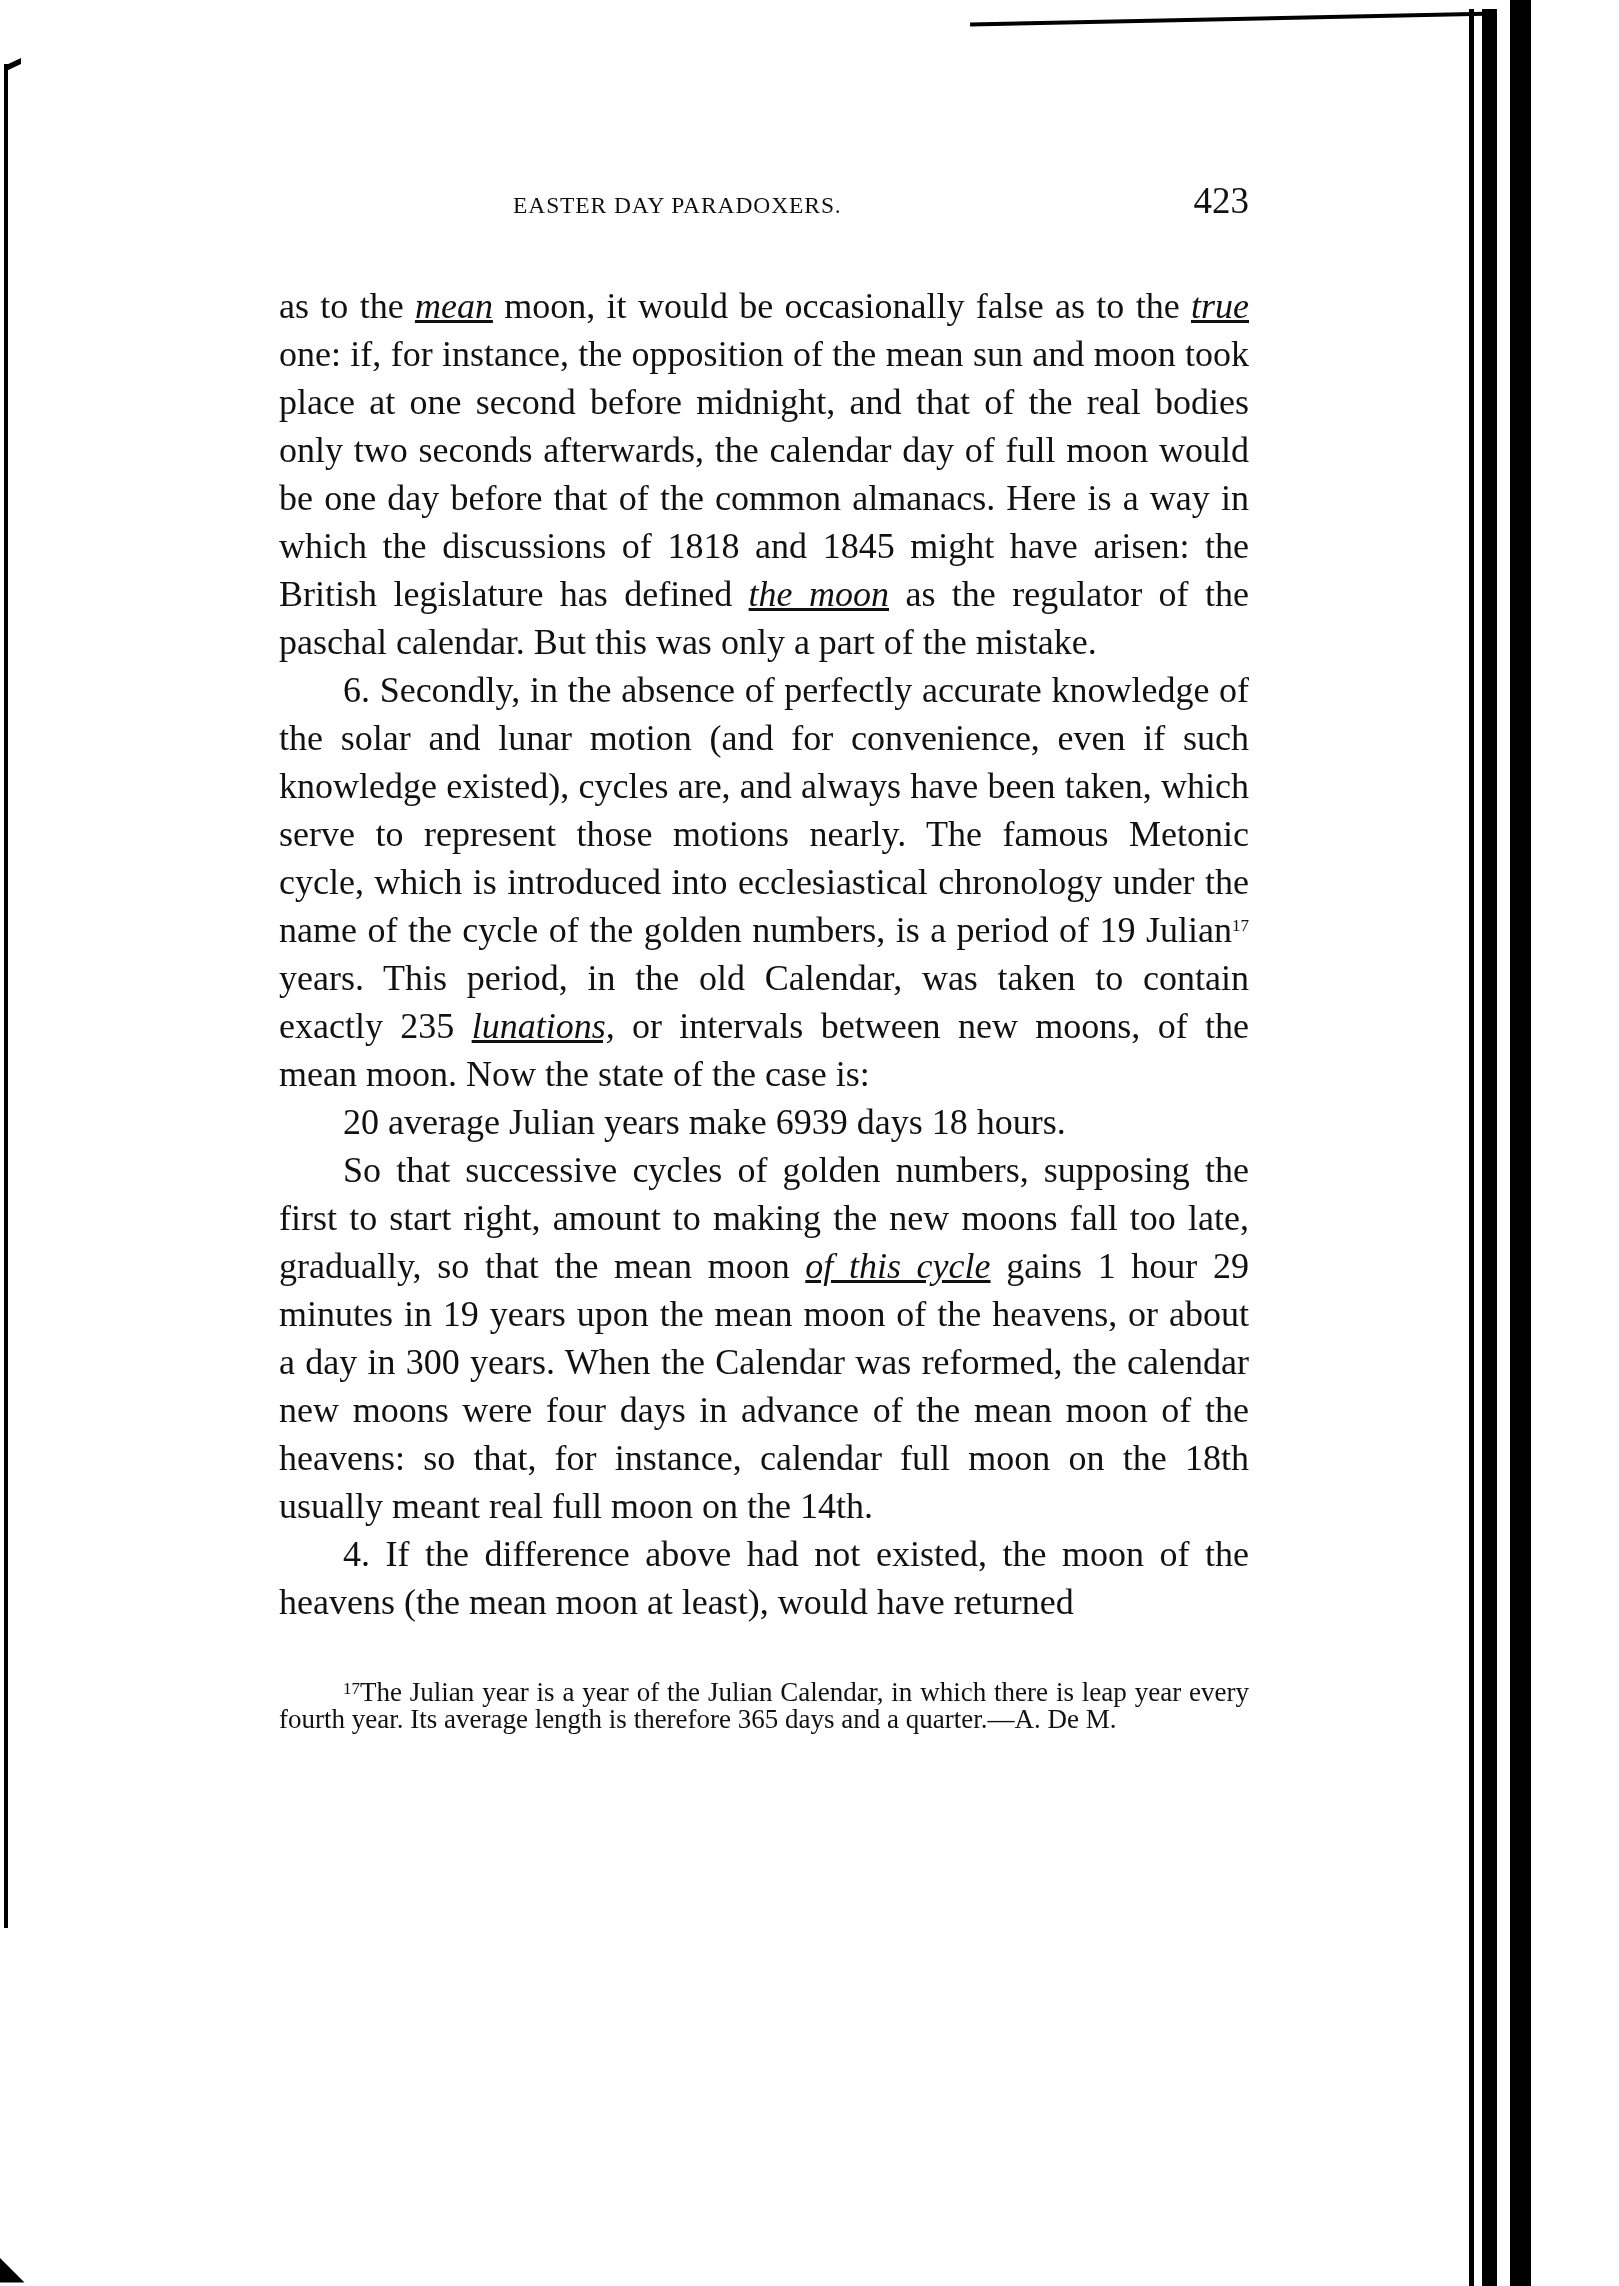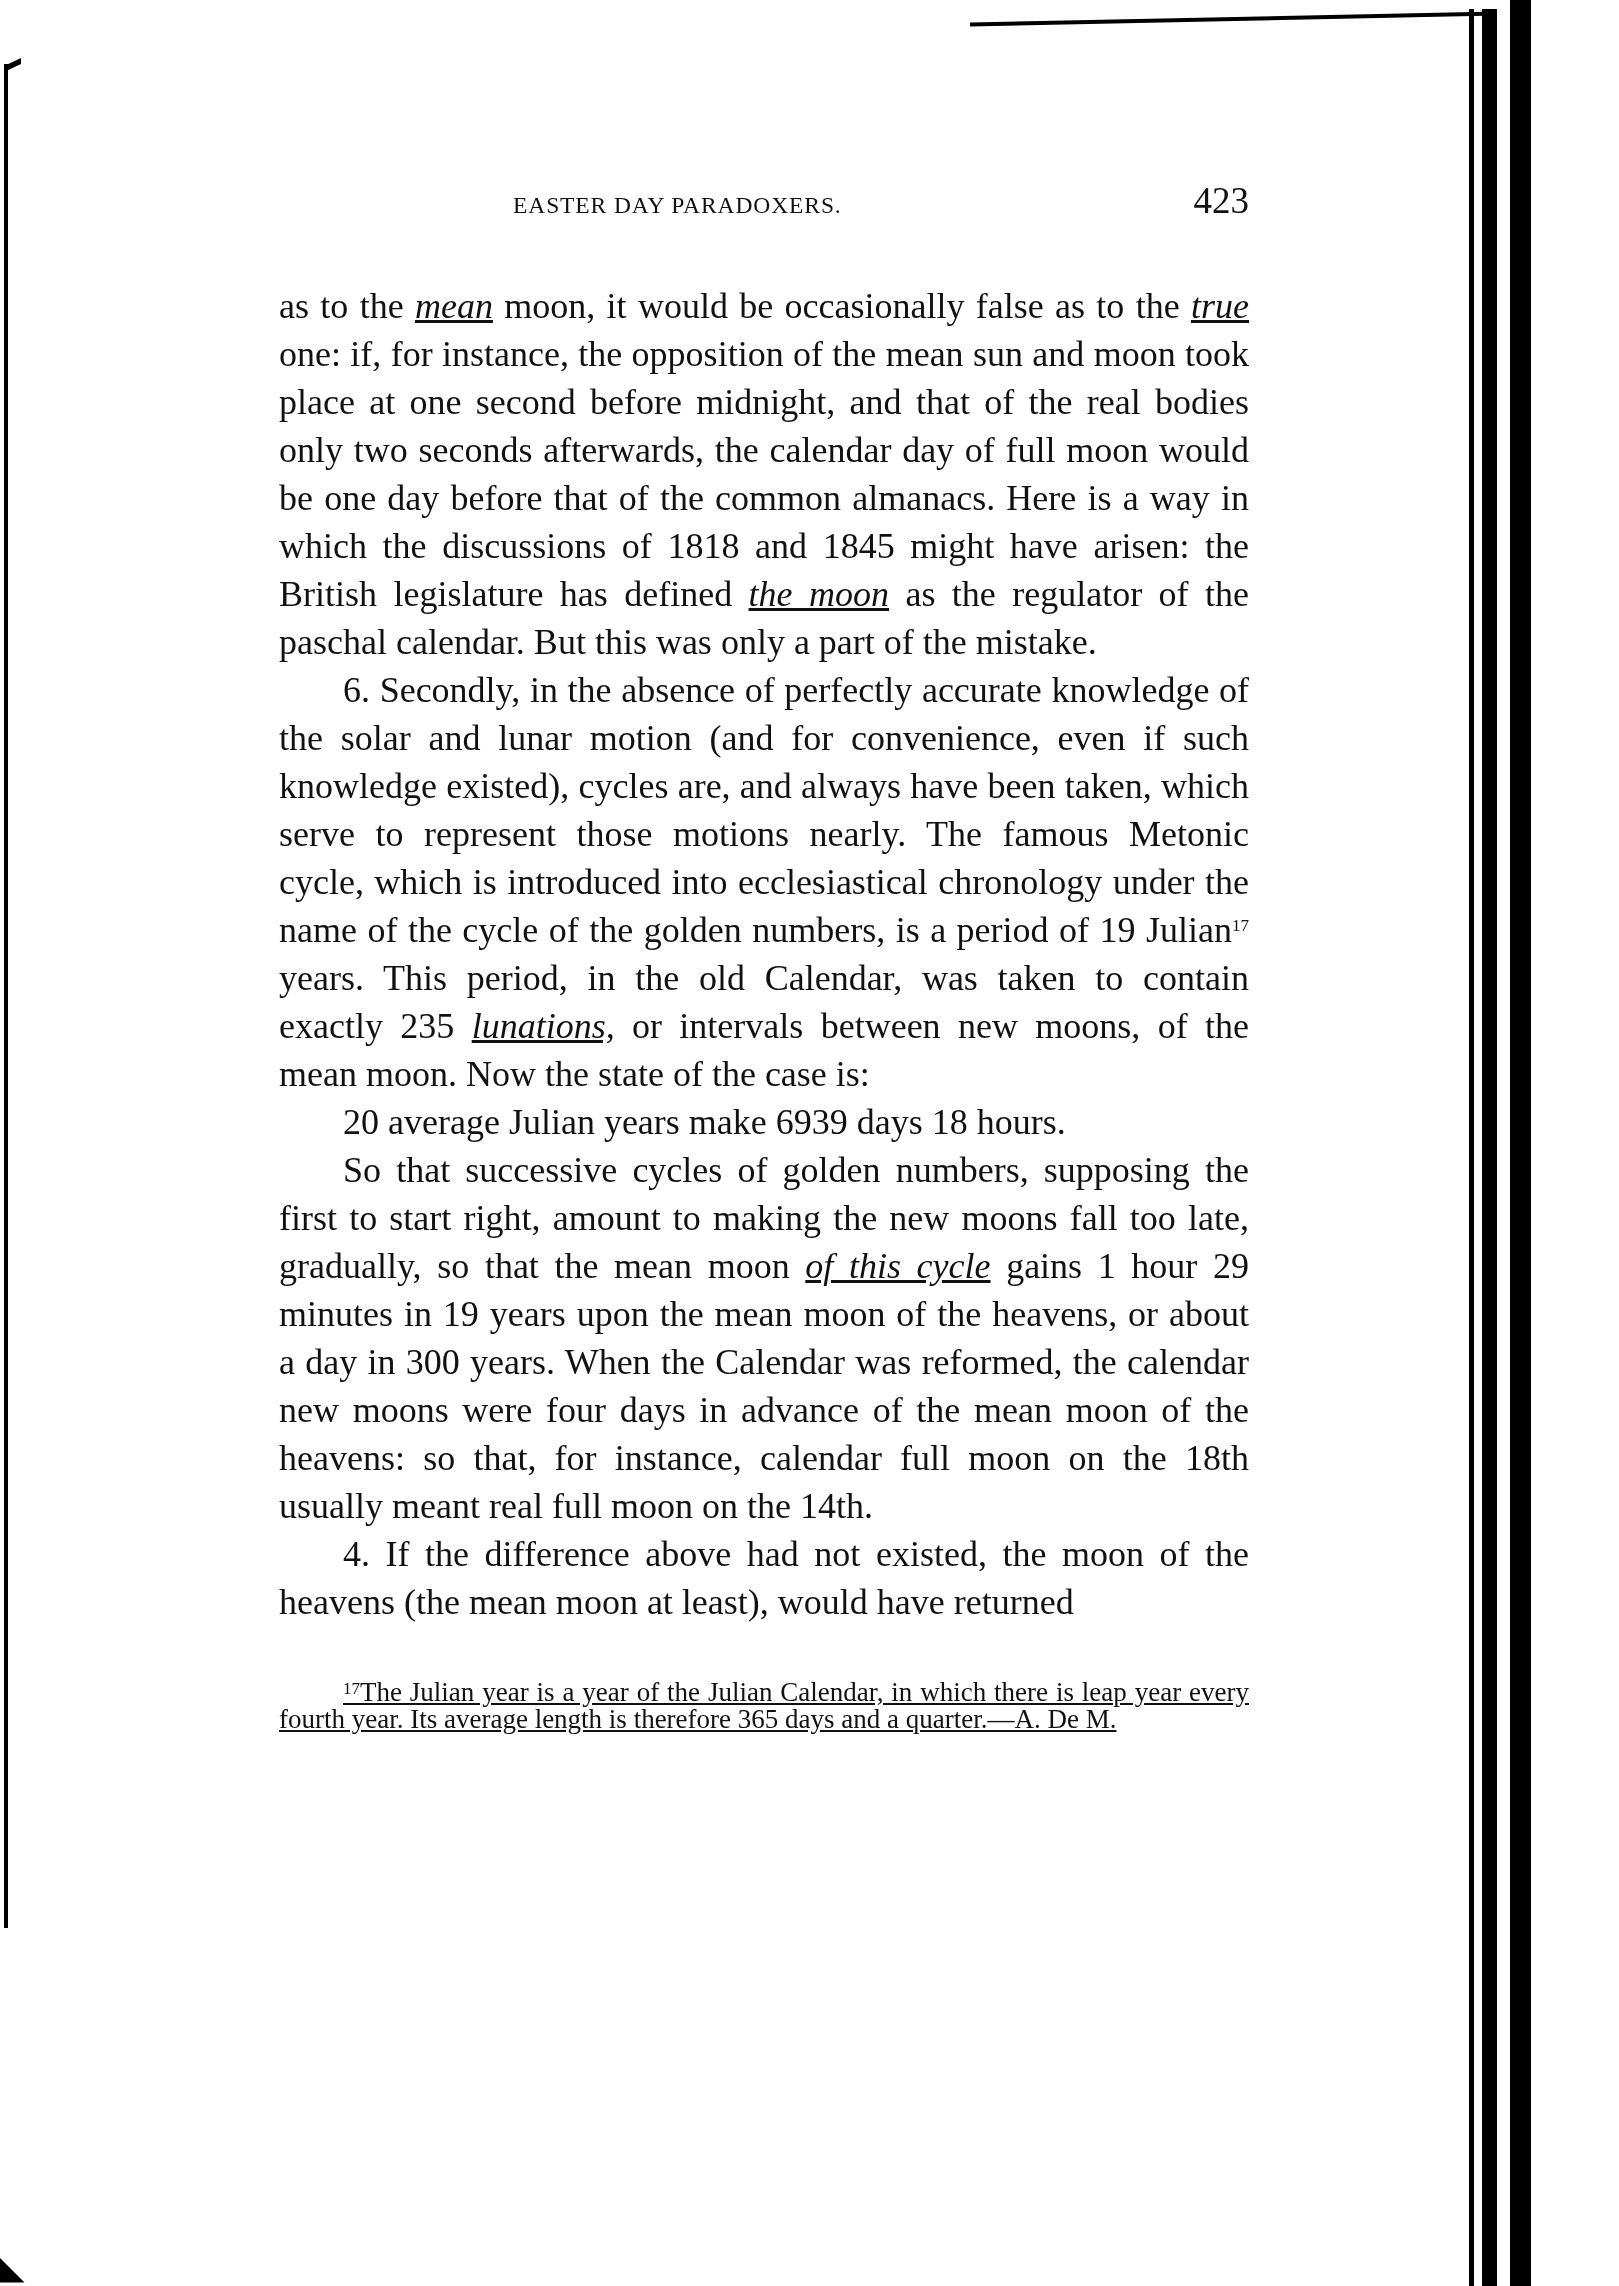--- a/index.html
+++ b/index.html
@@ -9,21 +9,21 @@
   .page { position:absolute; left:243px; top:179px; width:970px;margin-left:36px; }
   .running-head { position:relative; height:56px; }
   .rh-title { position:absolute; left:234px; top:13px; font-size:23.5px; letter-spacing:0.9px; }
   .rh-num { position:absolute; right:0; top:0; font-size:37px; }
   .body-text { margin-top:47px; font-size:36px; line-height:48px; text-align:justify; }
   .body-text p { margin:0; }
   .indent { text-indent:64px; }
   i { font-style:italic;text-decoration:underline; }
   sup { font-size:17px; vertical-align:top; position:relative; top:-3.8px; }
   .footnote { margin-top:53px; font-size:27px; line-height:27px; text-align:justify; }
-  .footnote .fn-first { text-indent:64px;text-decoration:underline; }
+  .footnote .fn-first { text-indent:64px; }
 </style>
 </head>
 <body>
 
 <div class="edge" style="left:3.8px;top:64px;width:3.8px;height:1864px;"></div>
 <div class="edge" style="left:3.8px;top:62px;width:17px;height:5.6px;transform:skewY(-25deg);"></div>
 <div class="edge" style="left:970px;top:17px;width:527px;height:3.8px;transform:rotate(-1.2deg);"></div>
 <div class="edge" style="left:1469px;top:9.4px;width:4.7px;height:2277px;"></div>
 <div class="edge" style="left:1482px;top:9.4px;width:15px;height:2277px;"></div>
 <div class="edge" style="left:1510px;top:0;width:21px;height:2286px;"></div>

